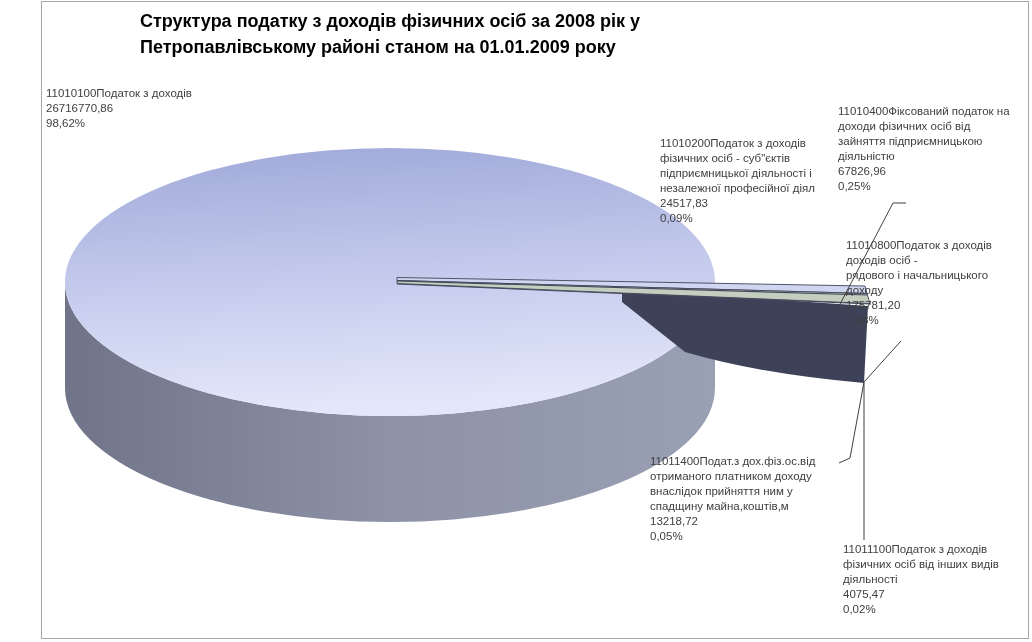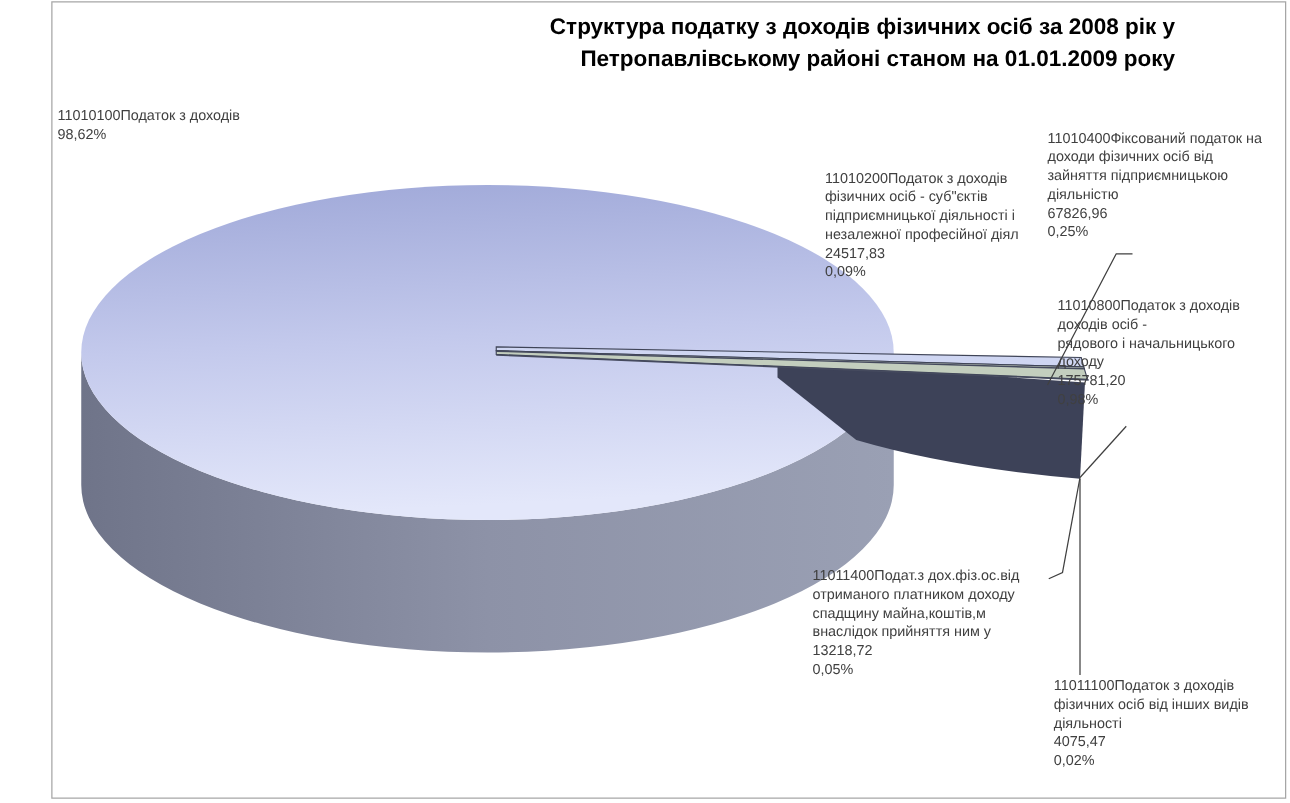--- a/index.html
+++ b/index.html
@@ -1,20 +1,20 @@
 <!DOCTYPE html>
 <html><head>
 <meta charset="utf-8">
 <style>
   html,body{margin:0;padding:0;background:#ffffff;}
   body{width:1032px;height:642px;position:relative;overflow:hidden;
        font-family:"Liberation Sans","DejaVu Sans",sans-serif;}
   .chart-frame{position:absolute;left:41px;top:1px;width:988px;height:638px;
        border:1px solid #a6a6a6;background:#ffffff;box-sizing:border-box;}
-  .chart-title{position:absolute;left:140px;top:8px;width:800px;text-align:right;
+  .chart-title{position:absolute;left:140px;top:8px;width:800px;text-align:left;
        font-size:18px;font-weight:bold;color:#000;line-height:26px;letter-spacing:0px;}
   .pie-svg{position:absolute;left:0;top:0;}
   .callout{position:absolute;text-align:left;font-size:11.5px;line-height:15px;
        color:#404040;}
   .c0{left:46px;  top:86px;  width:192px;}
   .c1{left:660px; top:92px;  width:202px;margin-top:44px;}
   .c2{left:838px; top:104px; width:192px;}
   .c3{left:846px; top:238px; width:186px;}
   .c4{left:650px; top:454px; width:206px;}
   .c5{left:843px; top:542px; width:192px;}
@@ -55,20 +55,21 @@
   <line x1="397" y1="284" x2="871" y2="304" stroke-width="1.1" stroke="#454a5e"></line>
 
   <path d="M 906 203 L 893 203 L 838 308" fill="none" stroke-width="1" stroke="#404040"></path>
   <path d="M 864 382 L 901 341" fill="none" stroke-width="1" stroke="#404040"></path>
   <path d="M 864 382 L 850 458 L 839 463" fill="none" stroke-width="1" stroke="#404040"></path>
   <path d="M 864 383 L 864 540" fill="none" stroke-width="1" stroke="#404040"></path>
 </svg>
 
 <div class="callout c0">
   <div>11010100Податок з доходів</div>
+  <div>26716770,86</div>
   <div>98,62%</div>
 </div>
 
 <div class="callout c1">
   <div>11010200Податок з доходів</div>
   <div>фізичних осіб - суб"єктів</div>
   <div>підприємницької діяльності і</div>
   <div>незалежної професійної діял</div>
   <div>24517,83</div>
   <div>0,09%</div>
@@ -88,22 +89,22 @@
   <div>доходів осіб -</div>
   <div>рядового і начальницького</div>
   <div>доходу</div>
   <div>175781,20</div>
   <div>0,98%</div>
 </div>
 
 <div class="callout c4">
   <div>11011400Подат.з дох.фіз.ос.від</div>
   <div>отриманого платником доходу</div>
+  <div>внаслідок прийняття ним у</div>
   <div>спадщину майна,коштів,м</div>
-  <div>внаслідок прийняття ним у</div>
   <div>13218,72</div>
   <div>0,05%</div>
 </div>
 
 <div class="callout c5">
   <div>11011100Податок з доходів</div>
   <div>фізичних осіб від інших видів</div>
   <div>діяльності</div>
   <div>4075,47</div>
   <div>0,02%</div>

